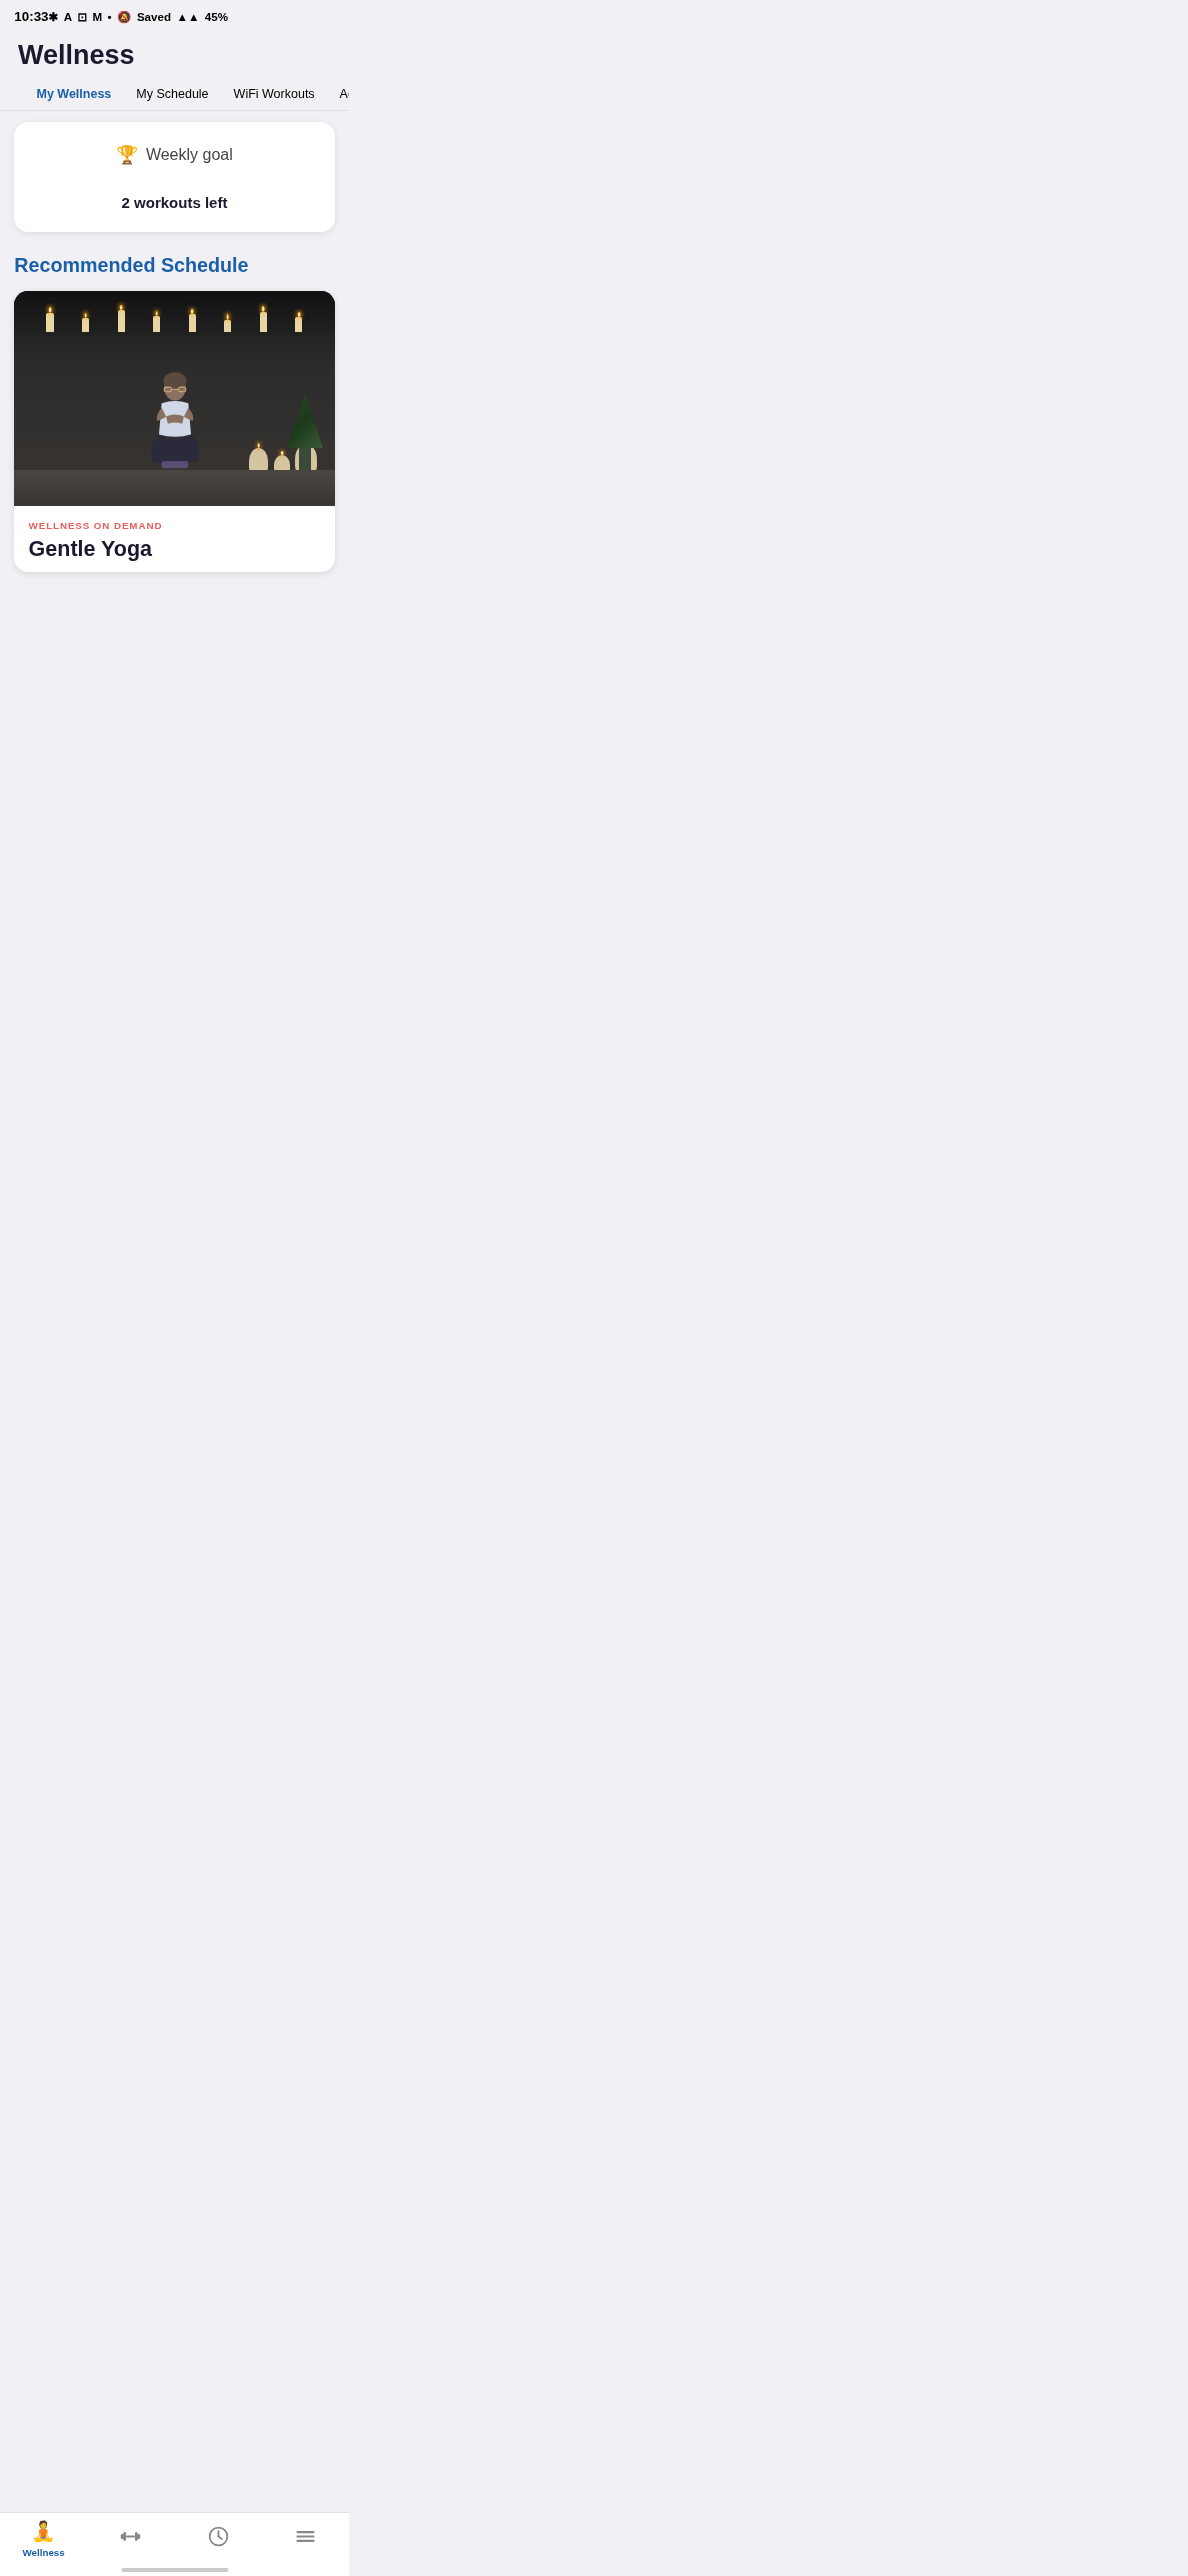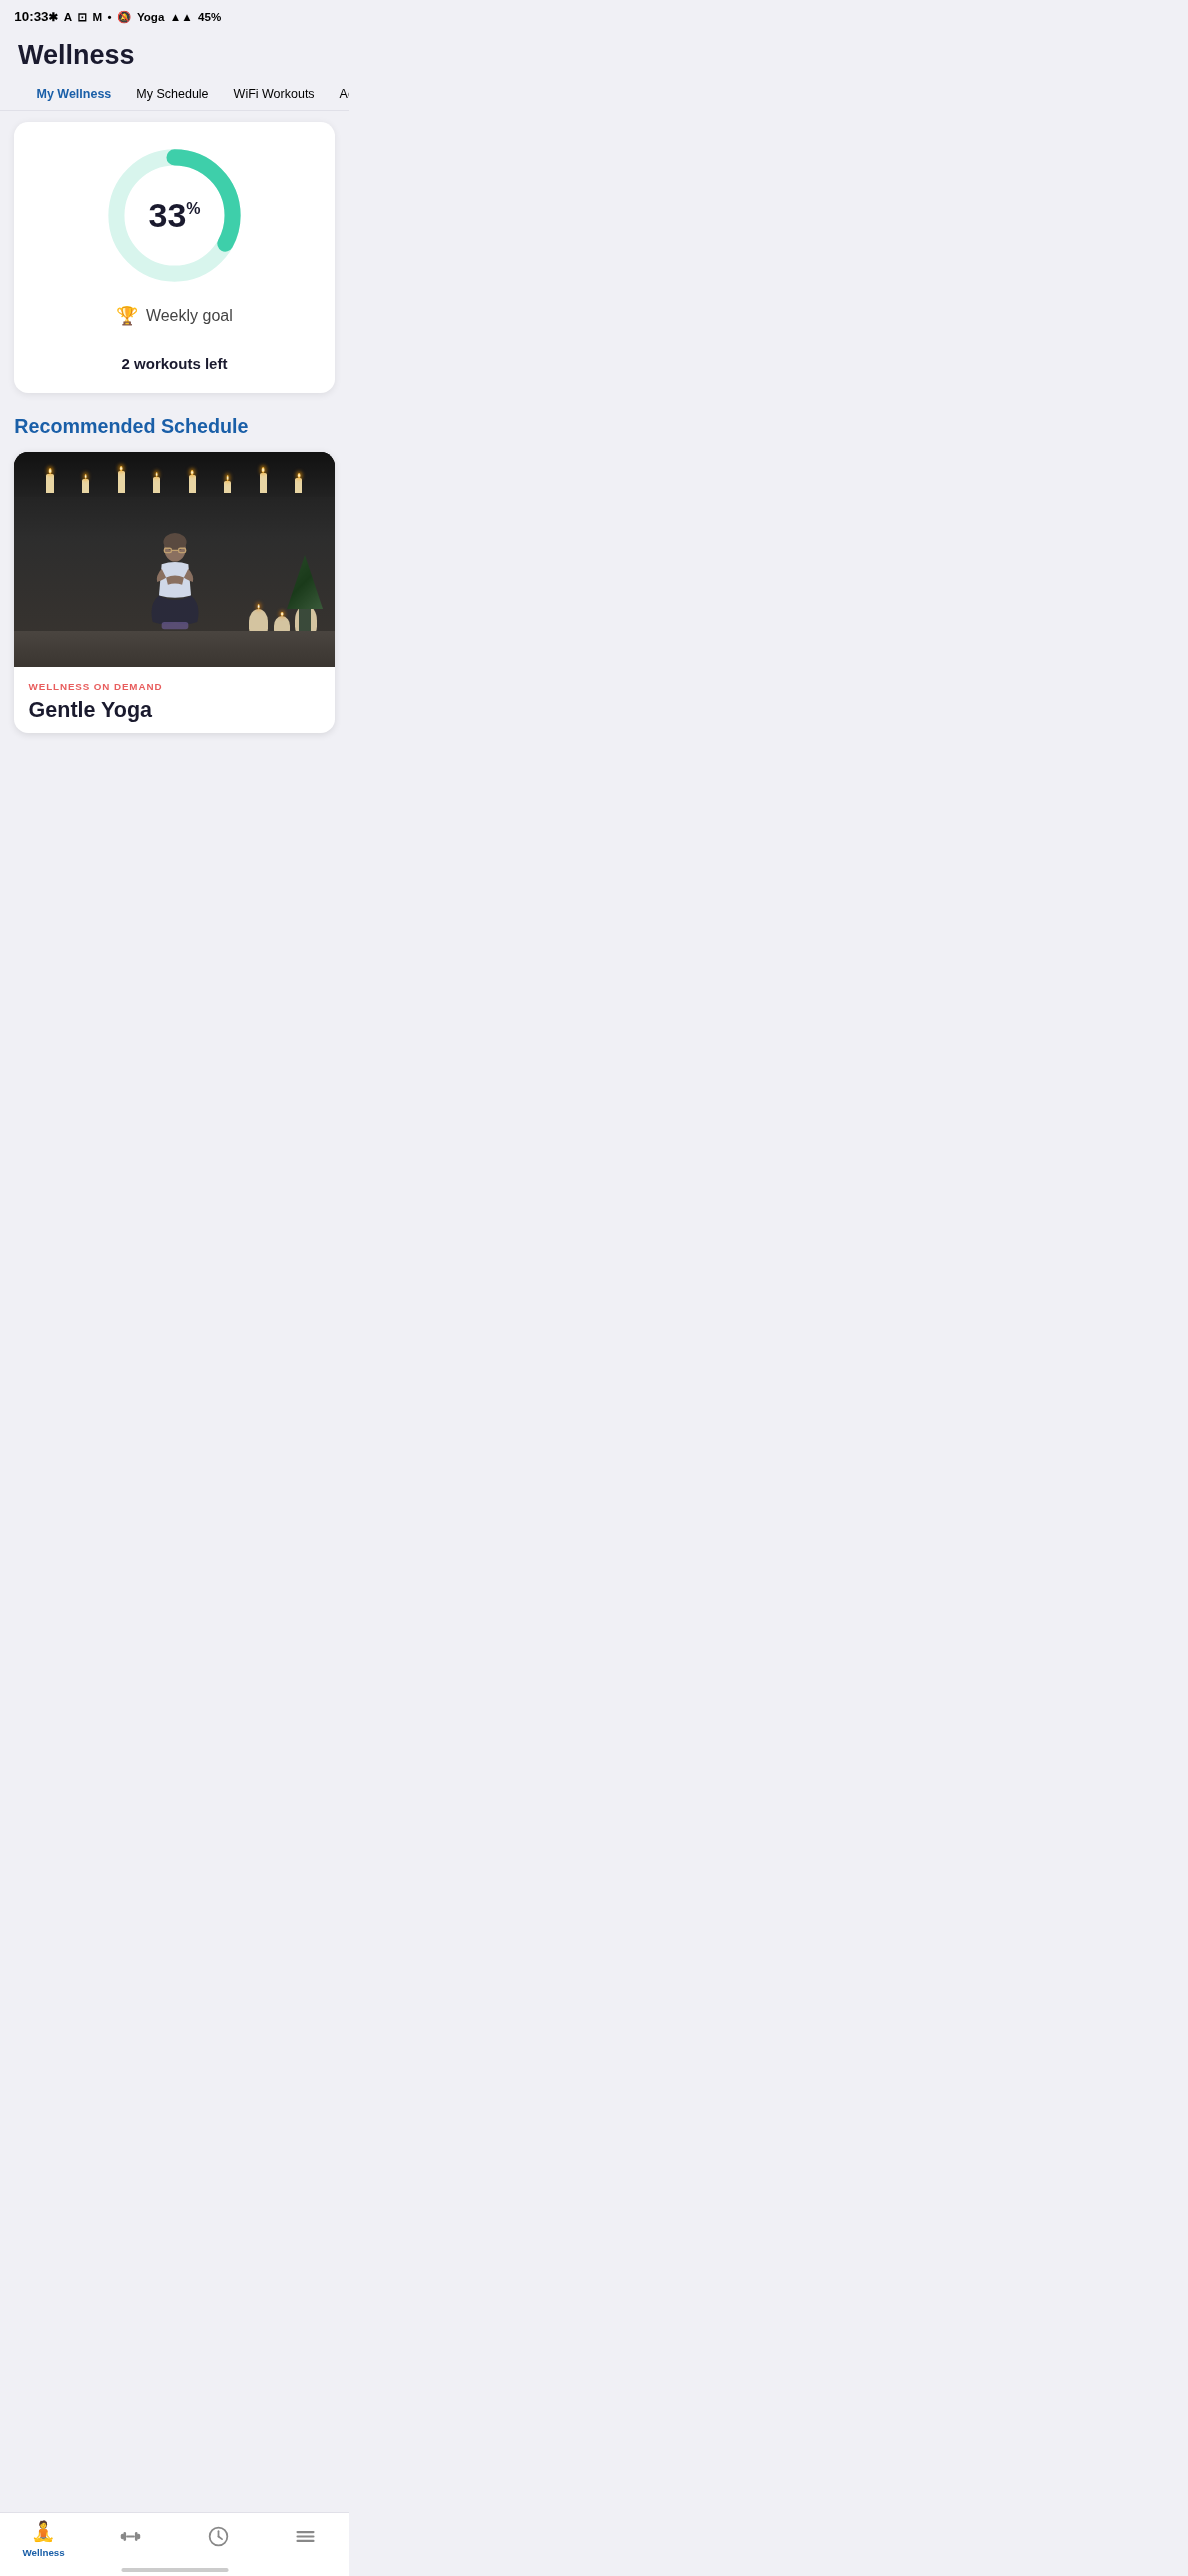--- a/index.html
+++ b/index.html
@@ -347,54 +347,40 @@
 
 <div class="status-bar">
   <div class="status-left">10:33</div>
   <div class="status-right">
     <span>✱</span>
     <span>A</span>
     <span>⊡</span>
     <span>M</span>
     <span>•</span>
     <span>🔕</span>
-    <span>Yoga</span>
+    <span>Saved</span>
     <span>▲▲</span>
     <span>45%</span>
   </div>
 </div>
 
 <div class="page-header">
   <h1 class="page-title">Wellness</h1>
 </div>
 
 <div class="tab-bar">
   <div class="tab-item active">My Wellness</div>
   <div class="tab-item">My Schedule</div>
   <div class="tab-item">WiFi Workouts</div>
   <div class="tab-item">Activities</div>
 </div>
 
 <div class="main-content">
 
   <div class="progress-card">
-    <div class="donut-container">
-      <div class="donut-wrapper">
-        <svg width="143" height="143" viewBox="0 0 160 160">
-          <circle class="donut-track" cx="80" cy="80" r="65"></circle>
-
-          <circle class="donut-fill" cx="80" cy="80" r="65" stroke-dasharray="134.8 273.6" stroke-dashoffset="0"></circle>
-        </svg>
-        <div class="donut-center">
-          <span class="donut-percent">
-            <span>33</span><sup>%</sup>
-          </span>
-        </div>
-      </div>
-    </div>
 
     <div class="weekly-goal">
       <span class="trophy-icon">🏆</span>
       <span class="weekly-goal-text">Weekly goal</span>
     </div>
     <p class="workouts-left">2 workouts left</p>
   </div>
 
   <h2 class="section-title">Recommended Schedule</h2>
 

